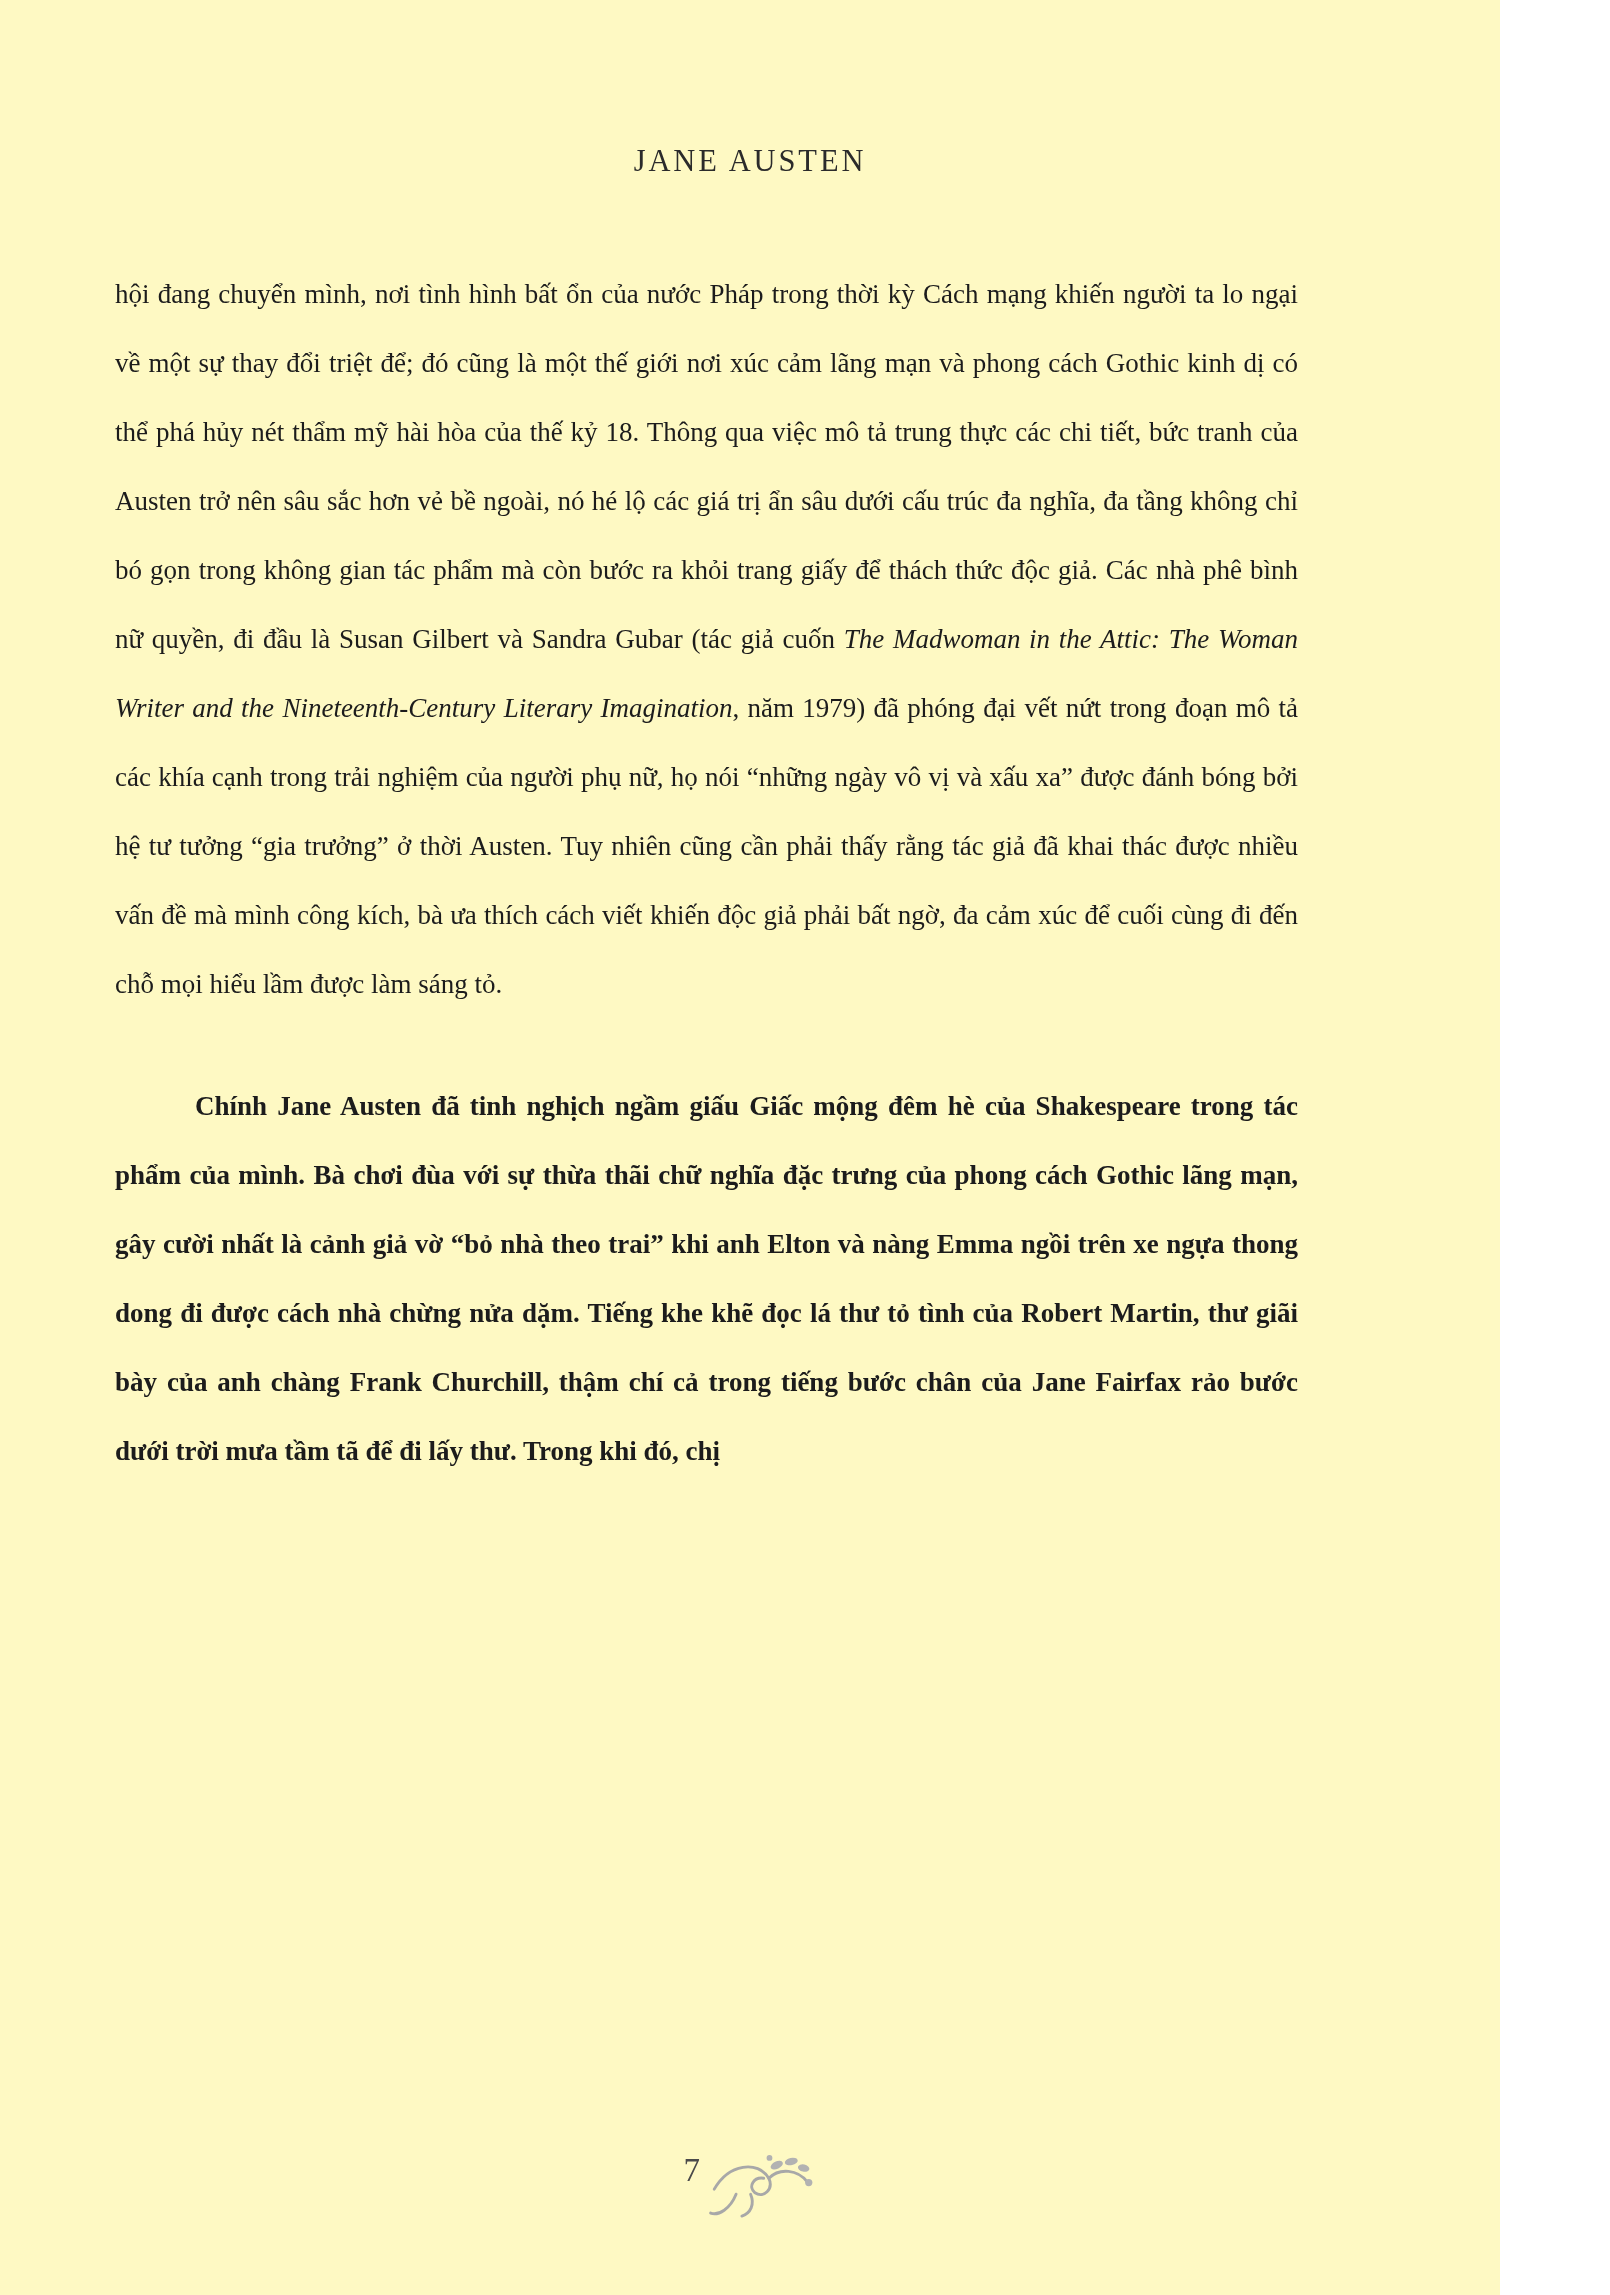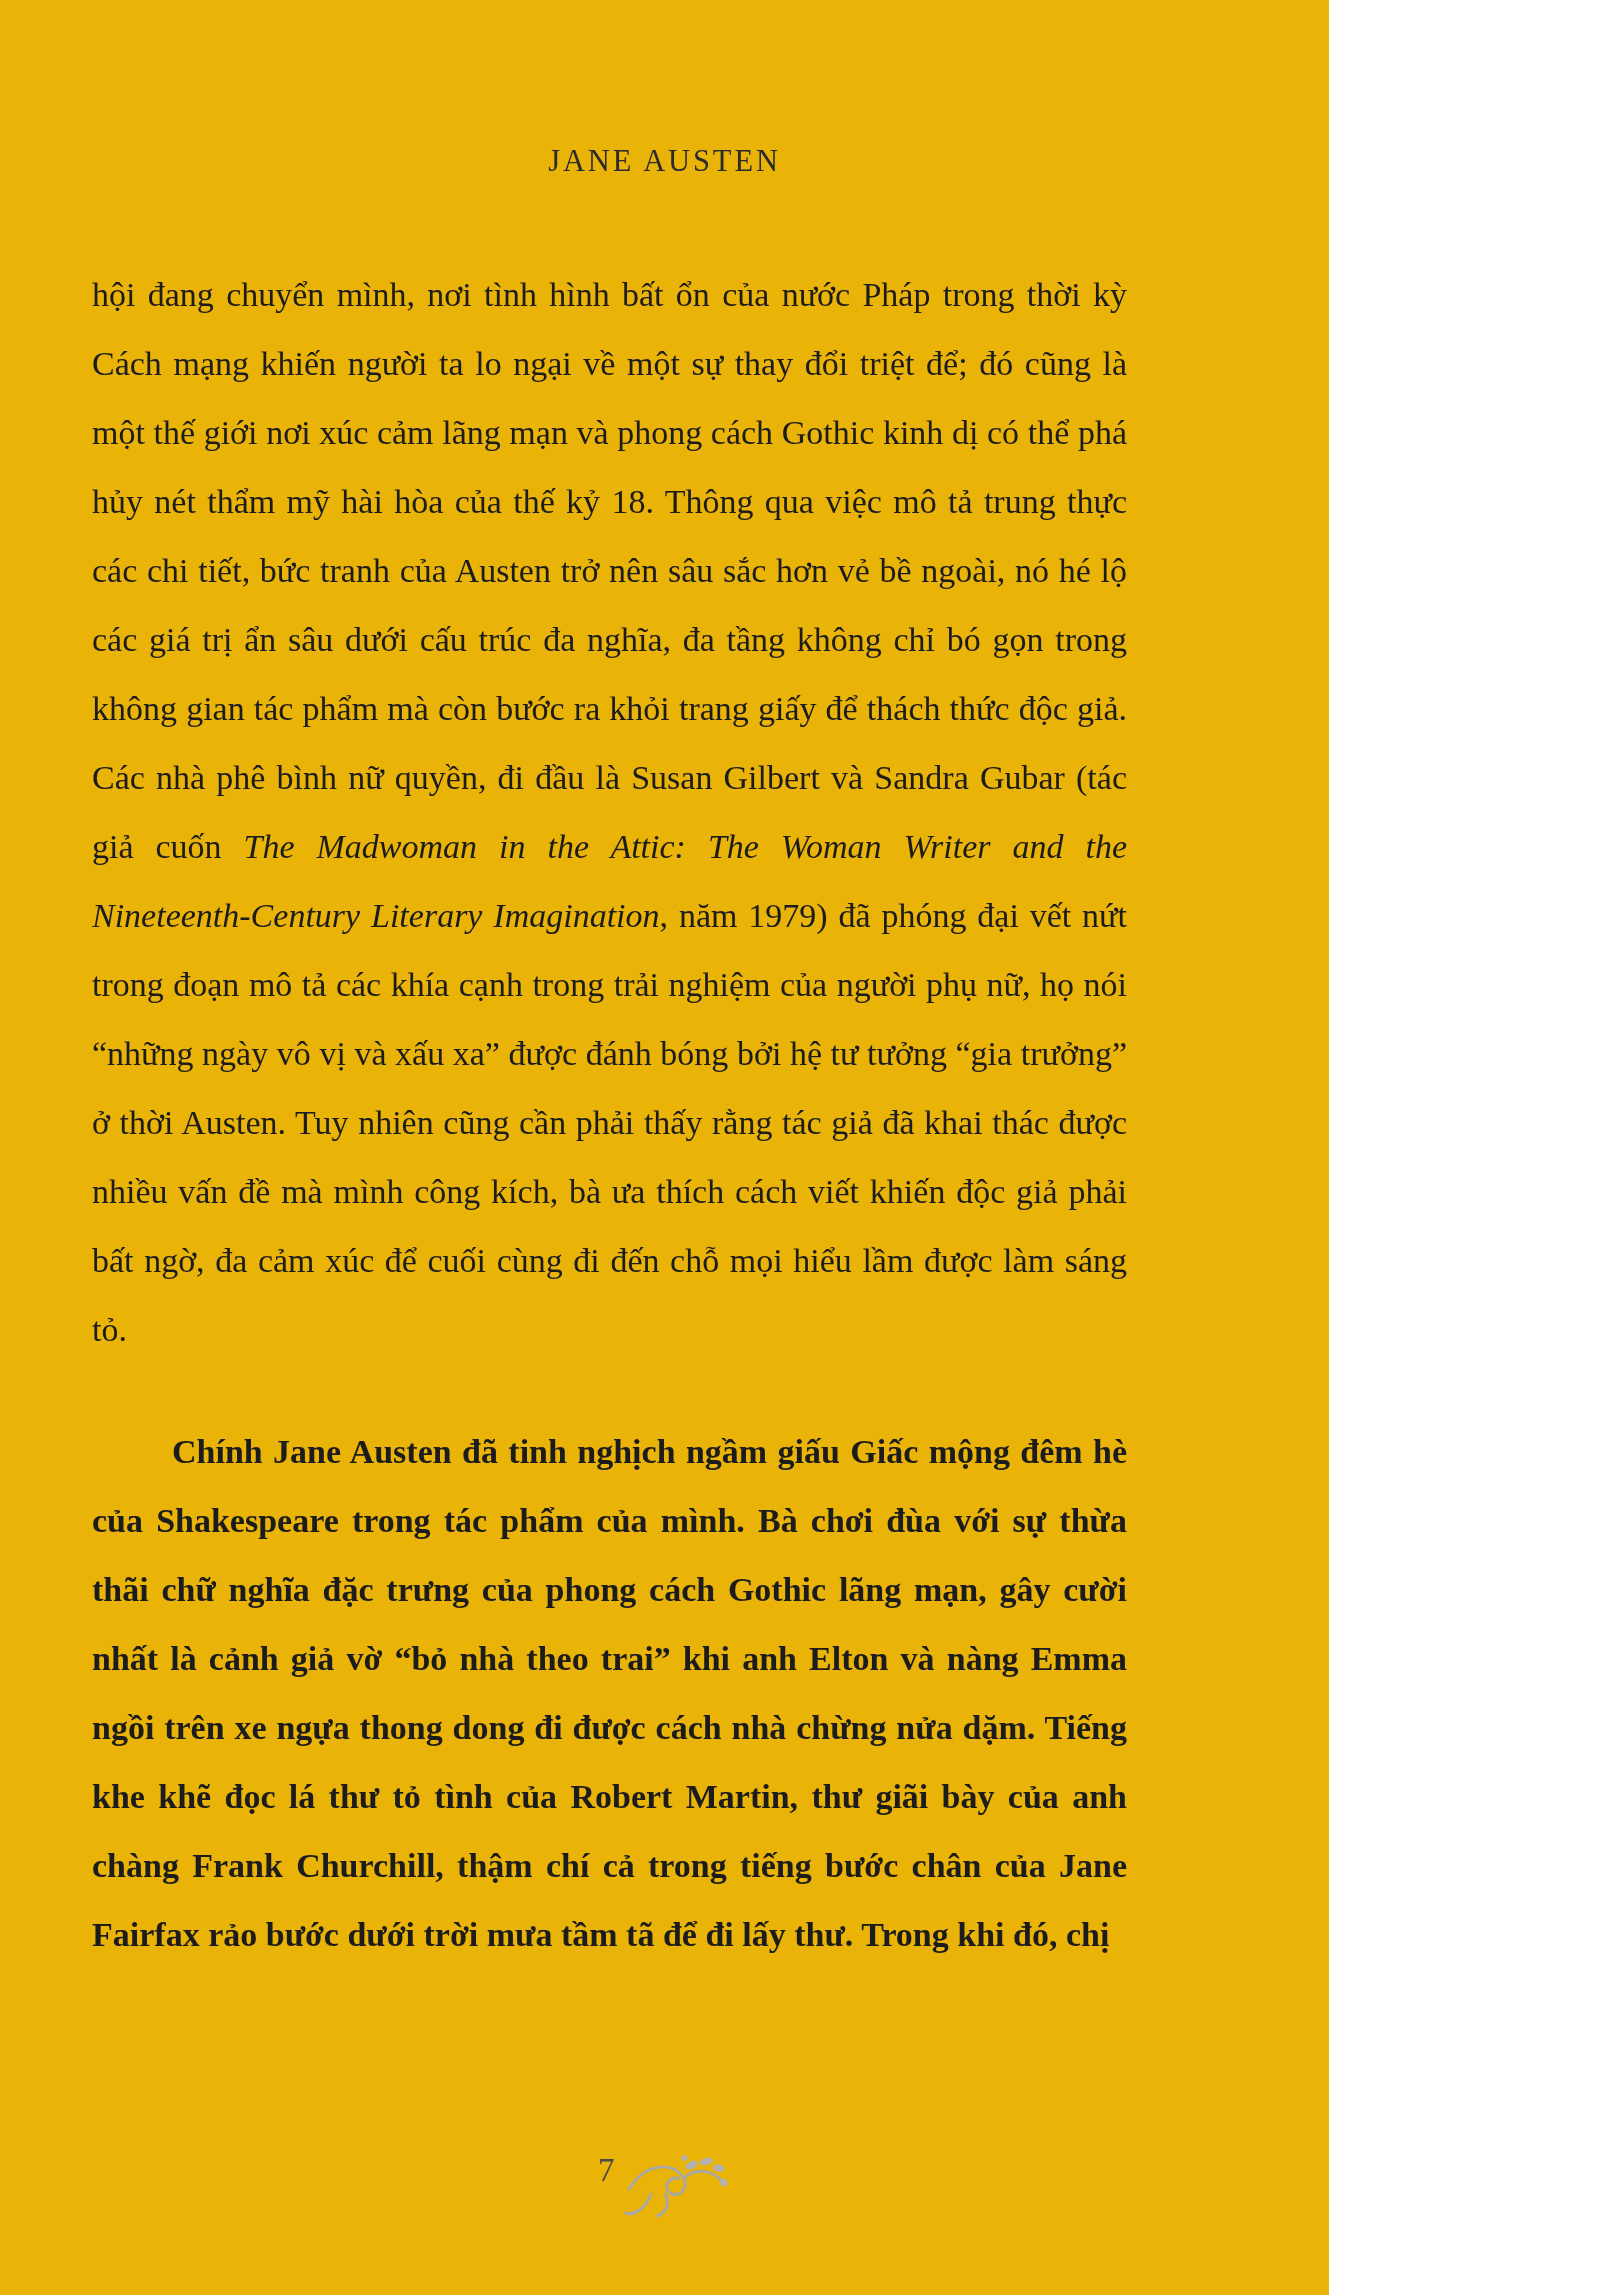--- a/index.html
+++ b/index.html
@@ -4,36 +4,36 @@
 <style>
   * { margin: 0; padding: 0; box-sizing: border-box; }
   html, body {
     width: 1611px;
     height: 2295px;
     background: #ffffff;
     font-family: "Liberation Serif", "DejaVu Serif", serif;
   }
   .page {
     position: relative;
-    width: 1329px;
+    width: 1500px;
     height: 2295px;
-    background: #eab308;
+    background: #fef9c3;
     overflow: hidden;
   }
   .running-header {
     padding-top: 144px;
     text-align: center;
     font-size: 30.5px;
     letter-spacing: 2.9px;
     color: #2b2b2b;
     font-weight: 400;
   }
   .body-text {
-    margin: 81px 202px 0 92px;
-    font-size: 34px;
+    margin: 81px 202px 0 115px;
+    font-size: 27px;
     line-height: 69px;
     color: #1c1c1c;
     text-align: justify;
     text-justify: inter-word;
   }
   .body-text p + p {
     margin-top: 53px;
     text-indent: 80px;
     font-weight: bold;
   }

